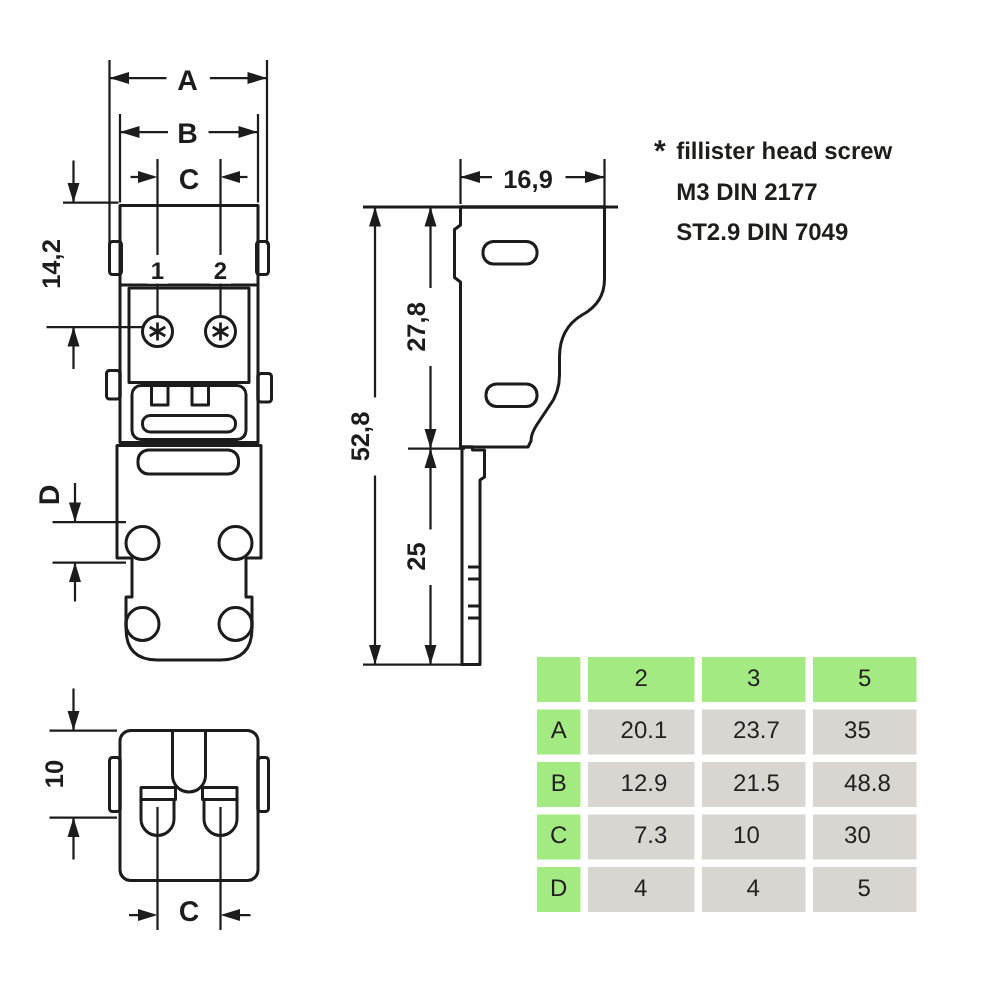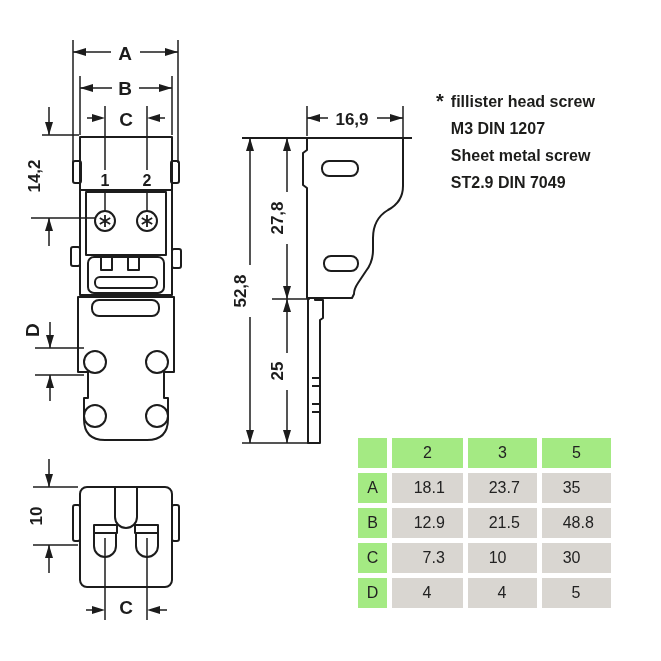--- a/index.html
+++ b/index.html
@@ -209,37 +209,36 @@
       <rect class="bg" x="117" y="596" width="19" height="21"></rect>
       <text class="big" x="126" y="614" text-anchor="middle">C</text>
     </g>
   </g>
 </svg>
 
 <div class="footnote">
   <span class="marker">*</span>
   <div>
     <div>fillister head screw</div>
-    <div>M3 DIN 1207</div>
-    <div>Sheet metal screw</div>
+    <div>M3 DIN 2177</div>
     <div>ST2.9 DIN 7049</div>
   </div>
 </div>
 
 <table class="dimtable">
   <tbody>
         <tr>
           <td class="h c0"></td>
           <td class="h c1">2</td>
           <td class="h c2">3</td>
           <td class="h c3">5</td>
         </tr>
         <tr>
           <td class="h c0">A</td>
-          <td class="g c1"><span class="i">18</span><span class="f">.1</span></td>
+          <td class="g c1"><span class="i">20</span><span class="f">.1</span></td>
           <td class="g c2"><span class="i">23</span><span class="f">.7</span></td>
           <td class="g c3"><span class="i">35</span><span class="f"></span></td>
         </tr>
         <tr>
           <td class="h c0">B</td>
           <td class="g c1"><span class="i">12</span><span class="f">.9</span></td>
           <td class="g c2"><span class="i">21</span><span class="f">.5</span></td>
           <td class="g c3"><span class="i">48</span><span class="f">.8</span></td>
         </tr>
         <tr>

